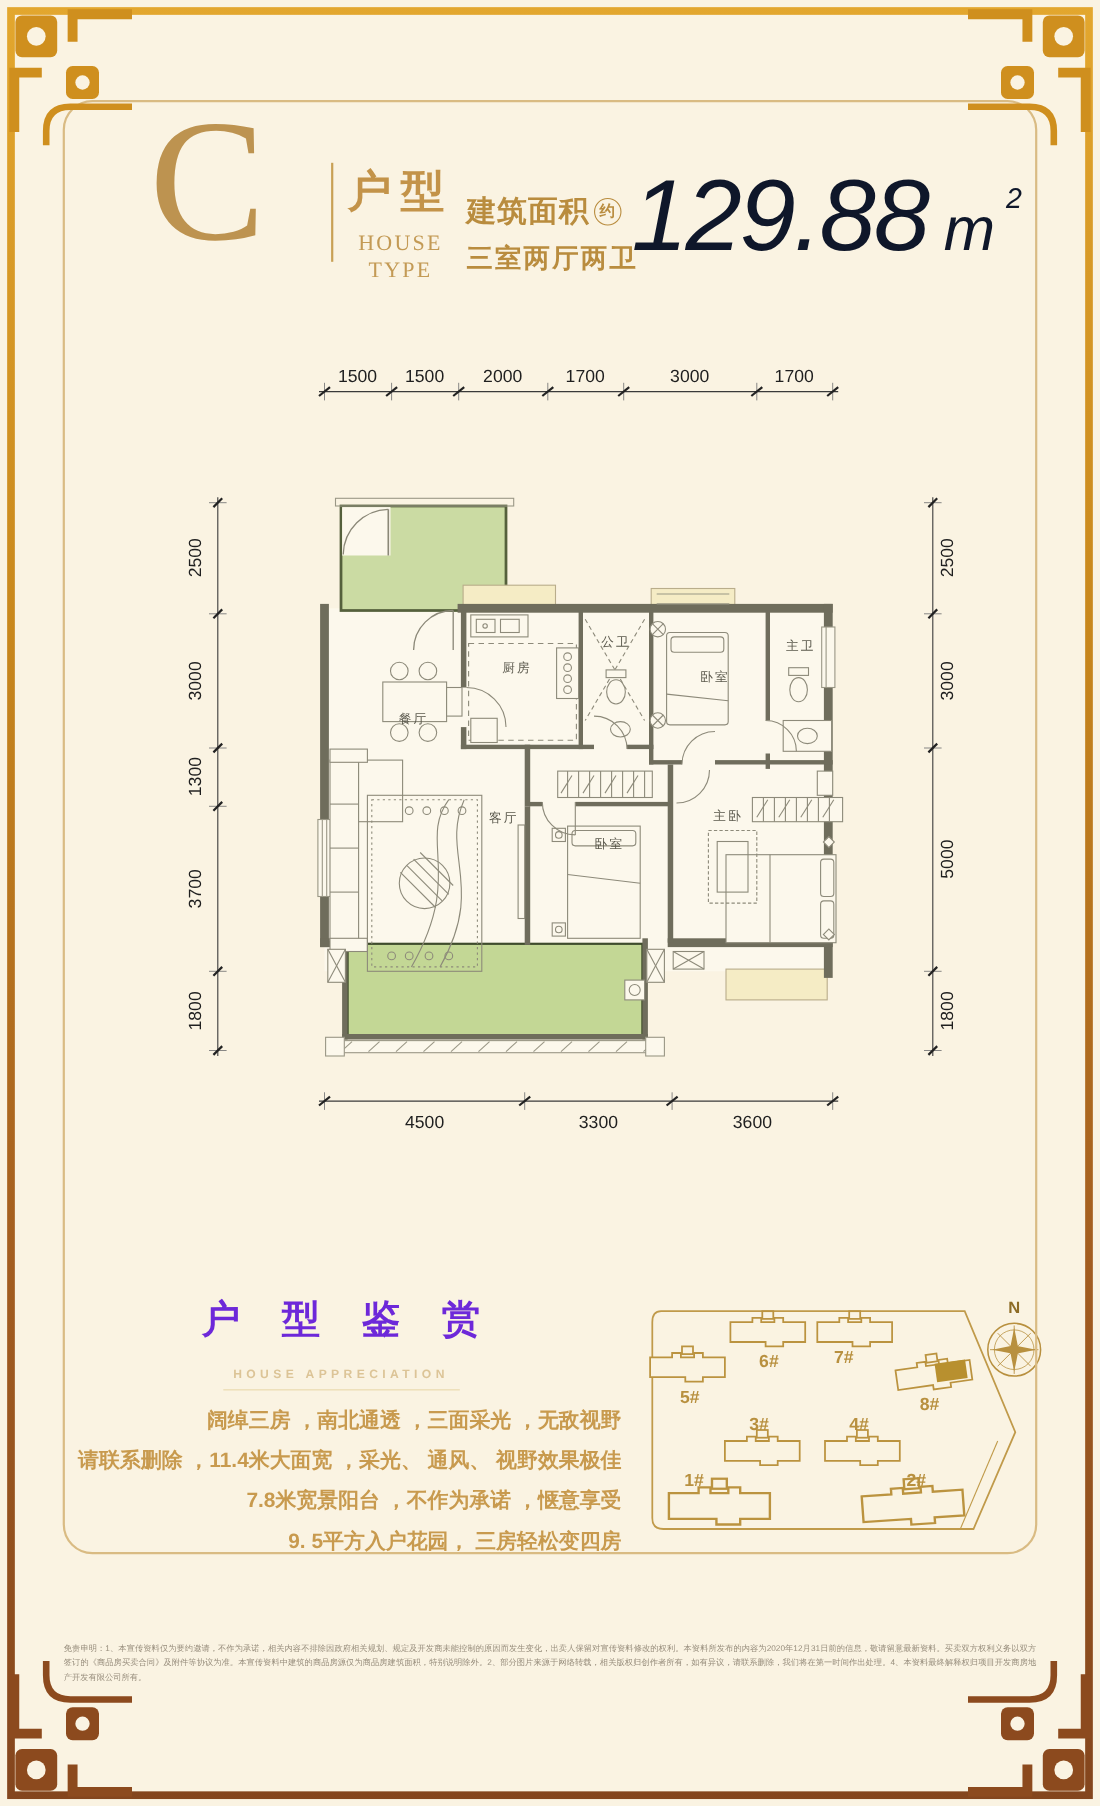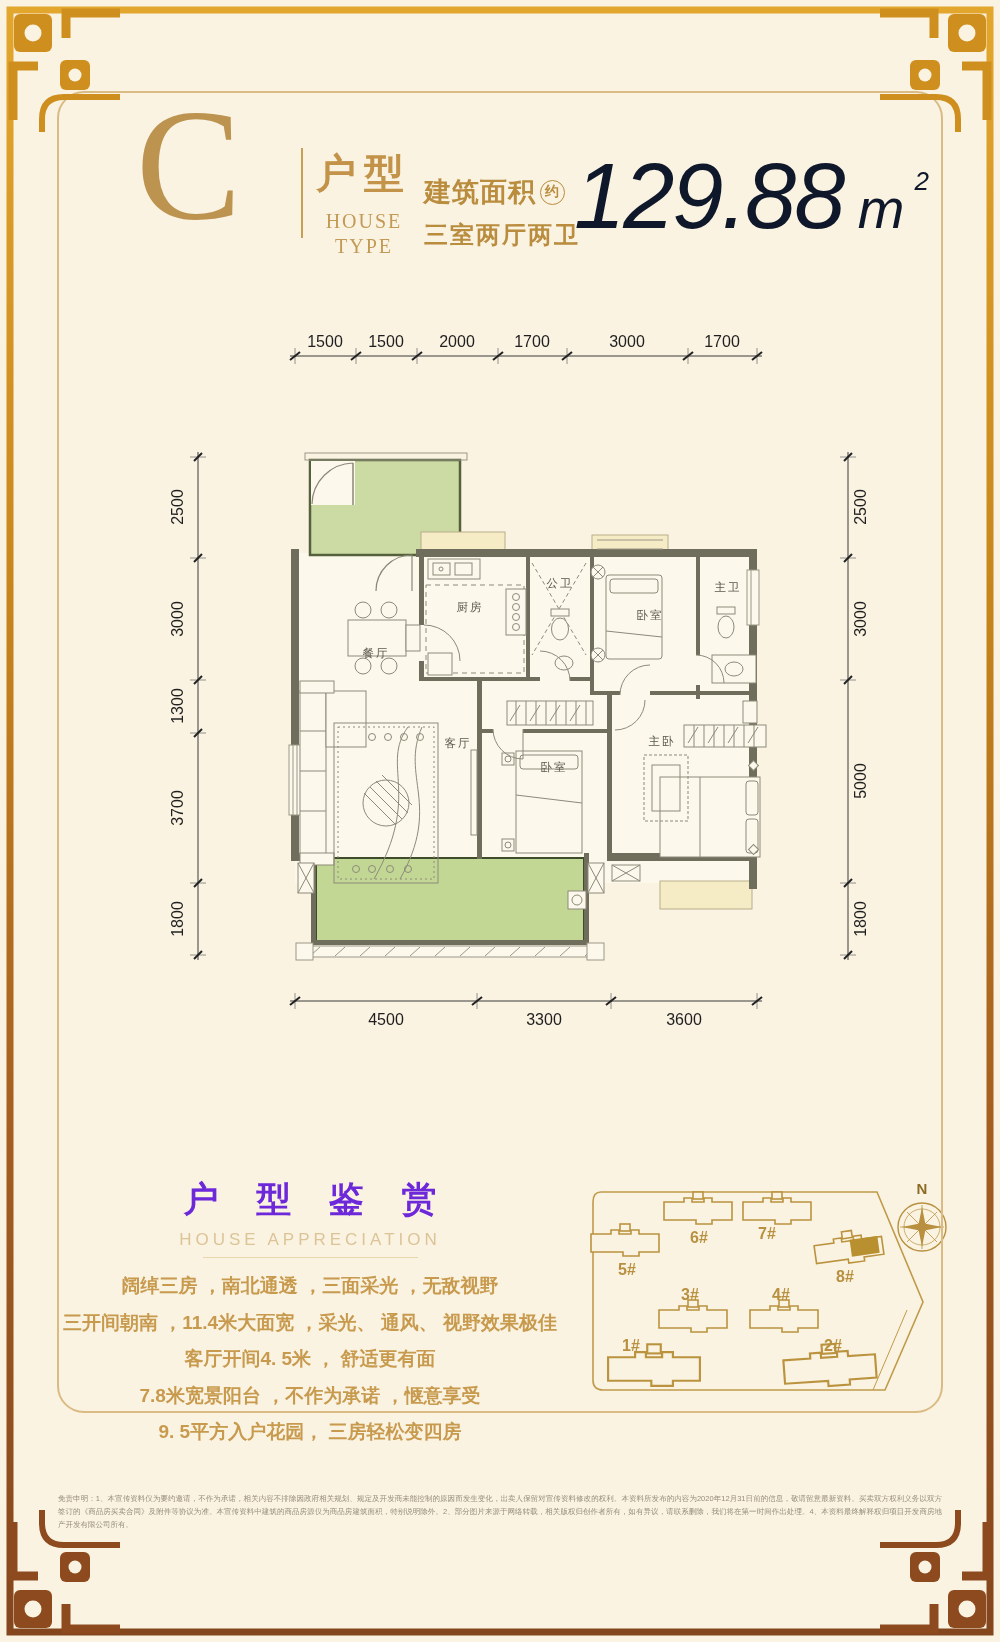--- a/index.html
+++ b/index.html
@@ -17,23 +17,23 @@
   .area-row1{font-size:27px;font-weight:700;letter-spacing:1px;display:flex;align-items:center;}
   .approx-badge{display:inline-flex;align-items:center;justify-content:center;width:23px;height:23px;border:1.5px solid #b98c3e;border-radius:50%;font-size:14px;font-weight:700;margin-left:4px;}
   .area-row2{font-size:24px;font-weight:700;letter-spacing:2px;margin-top:9px;}
   .big-number{left:574px;top:144px;color:#0f172a;white-space:nowrap;font-style:italic;}
   .big-number .num{font-size:92px;font-weight:400;letter-spacing:-2px;}
   .big-number .unit{font-size:56px;margin-left:10px;}
   .big-number .sup{font-size:26px;vertical-align:38px;}
   
   .appre{left:55px;top:1176px;width:510px;text-align:center;}
   .appre-title{font-size:35px;letter-spacing:14px;color:#6d28d9;font-weight:700;text-indent:14px;}
-  .appre-sub{font-size:17px;letter-spacing:4px;color:#dcc497;margin-top:7px;}
+  .appre-sub{font-size:11px;letter-spacing:4px;color:#dcc497;margin-top:21px;font-weight:bold;}
   .appre-line-deco{width:215px;height:1px;background:#e8d7ab;margin:7px auto 10px auto;}
-  .appre-body{margin-top:6px;}
+  .appre-body{margin-top:6px;text-align:right;}
   .appre-body div{font-size:19px;line-height:36.5px;color:#c89a4e;font-weight:700;white-space:nowrap;}
   
   .disclaimer{left:58px;top:1492px;width:884px;font-size:7.5px;line-height:13px;color:#978d7c;text-align:justify;}
   svg text{font-family:"Liberation Sans",sans-serif;}
 </style>
 </head>
 <body>
 
 <div id="poster">
 
@@ -399,22 +399,21 @@
       <text x="524" y="700">3600</text>
     </g>
   </svg>
 
   <div class="abs appre">
     <div class="appre-title">户 型 鉴 赏</div>
     <div class="appre-sub">HOUSE APPRECIATION</div>
     <div class="appre-line-deco"></div>
     <div class="appre-body">
       <div>阔绰三房 ，南北通透 ，三面采光 ，无敌视野</div>
-      <div>三开间朝南 ，11.4米大面宽 ，采光、 通风、 视野效果极佳</div>
-      <div>客厅开间4. 5米 ， 舒适更有面</div>
+      <div>请联系删除 ，11.4米大面宽 ，采光、 通风、 视野效果极佳</div>
       <div>7.8米宽景阳台 ，不作为承诺 ，惬意享受</div>
       <div>9. 5平方入户花园， 三房轻松变四房</div>
     </div>
   </div>
 
   <svg class="abs" style="left:555px;top:1122px;" width="410" height="290" viewBox="0 0 410 290">
     <defs>
       <g id="bldg" stroke="#bb933f" stroke-width="1.6" fill="#faf3e1">
         <path d="M -34,-9 H -14 V -13 H -6 V -9 H 6 V -13 H 14 V -9 H 34 V 9 H 14 V 13 H -2 V 9 H -34 Z"></path>
         <rect x="-5" y="-19" width="10" height="7"></rect>

